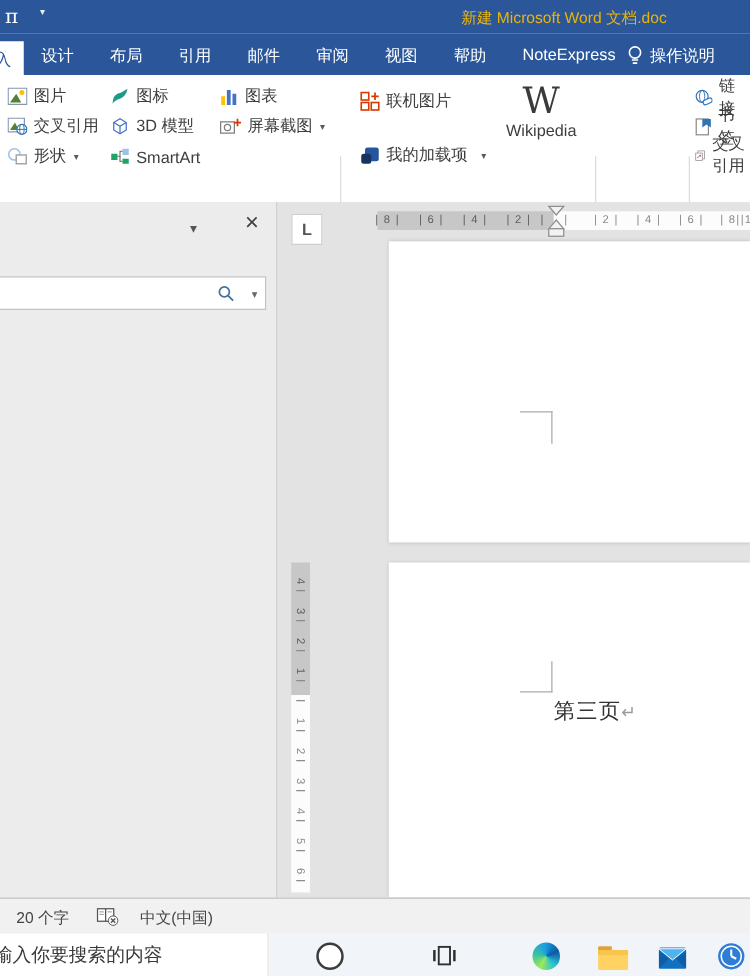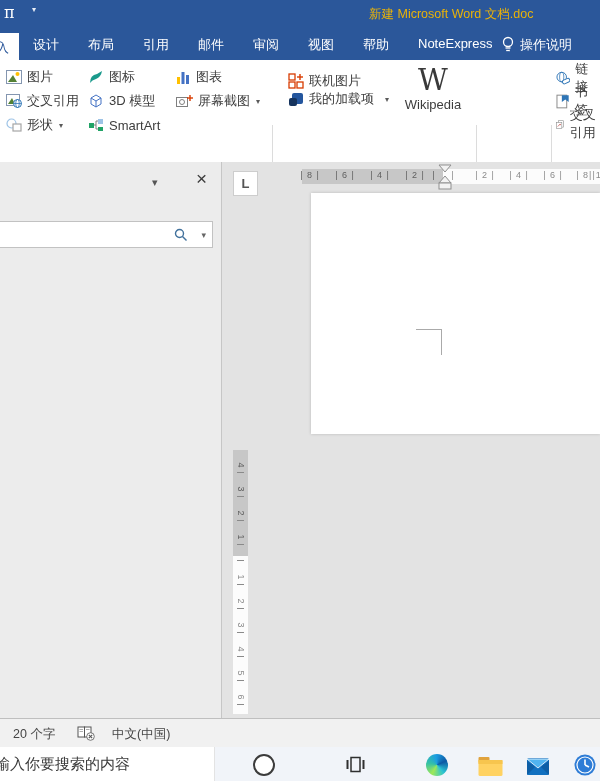--- a/index.html
+++ b/index.html
@@ -155,21 +155,21 @@
     <div class="rbtn" style="left:288px;top:11px">
       <svg width="16" height="16" viewBox="0 0 16 16">
         <rect x="1" y="1" width="6" height="6" fill="none" stroke="#d83b01" stroke-width="1.3"></rect>
         <rect x="1" y="9" width="6" height="6" fill="none" stroke="#d83b01" stroke-width="1.3"></rect>
         <rect x="9" y="9" width="6" height="6" fill="none" stroke="#d83b01" stroke-width="1.3"></rect>
         <line x1="12" y1="1" x2="12" y2="7" stroke="#d83b01" stroke-width="1.4"></line>
         <line x1="9" y1="4" x2="15" y2="4" stroke="#d83b01" stroke-width="1.4"></line>
       </svg>
         <span>联机图片</span>
     </div>
-    <div class="rbtn" style="left:288px;top:29px">
+    <div class="rbtn" style="left:288px;top:54px">
       <svg width="16" height="16" viewBox="0 0 16 16">
         <rect x="4" y="2" width="11" height="11" rx="2" fill="#24569e"></rect>
         <rect x="1" y="7" width="8" height="8" rx="2" fill="#16345e"></rect>
       </svg>
         <span>我的加载项</span>
         <span class="darr" style="margin-left:6px">▾</span>
     </div>
     <div class="bigbtn" style="left:398px;top:3px;width:70px">
       <span style="font-family:'DejaVu Serif',serif;font-size:29px;line-height:34px;color:#3a3a3a;">W</span>
       <span>Wikipedia</span>
@@ -263,20 +263,27 @@
   <div class="vdash" style="top:608px"></div>
   <div class="vdash" style="top:632px"></div>
   <div class="vdash" style="top:656px"></div>
   <div class="vdash" style="top:680px"></div>
   <div class="vdash" style="top:704px"></div>
 
   <div class="page" style="top:193px;height:241px">
     <div class="crop" style="left:105px;top:136px;width:26px;height:1px"></div>
     <div class="crop" style="left:130px;top:136px;width:1px;height:26px"></div>
   </div>
+  <div class="page" style="top:450px;height:268px">
+    <div class="crop" style="left:130px;top:79px;width:1px;height:25px"></div>
+    <div class="crop" style="left:105px;top:103px;width:26px;height:1px"></div>
+    <div class="abs nowrap" style="left:132px;top:107px;font-size:17px;color:#333;letter-spacing:1px;">
+      <span>第三页</span><span style="color:#9a9a9a;font-size:14px;letter-spacing:0">↵</span>
+    </div>
+  </div>
 
   <div class="abs statusbar">
     <span class="status-item" style="left:13px">20 个字</span>
     <svg class="abs" style="left:77px;top:7px" width="18" height="15" viewBox="0 0 18 15">
       <rect x="1" y="1" width="6.5" height="10" fill="#fff" stroke="#555"></rect>
       <rect x="7.5" y="1" width="6.5" height="10" fill="#fff" stroke="#555"></rect>
       <line x1="2.5" y1="3.5" x2="6" y2="3.5" stroke="#999" stroke-width="0.8"></line>
       <line x1="2.5" y1="5.5" x2="6" y2="5.5" stroke="#999" stroke-width="0.8"></line>
       <line x1="9" y1="3.5" x2="12.5" y2="3.5" stroke="#999" stroke-width="0.8"></line>
       <circle cx="13.5" cy="10.5" r="3.8" fill="#fff" stroke="#555" stroke-width="0.8"></circle>

